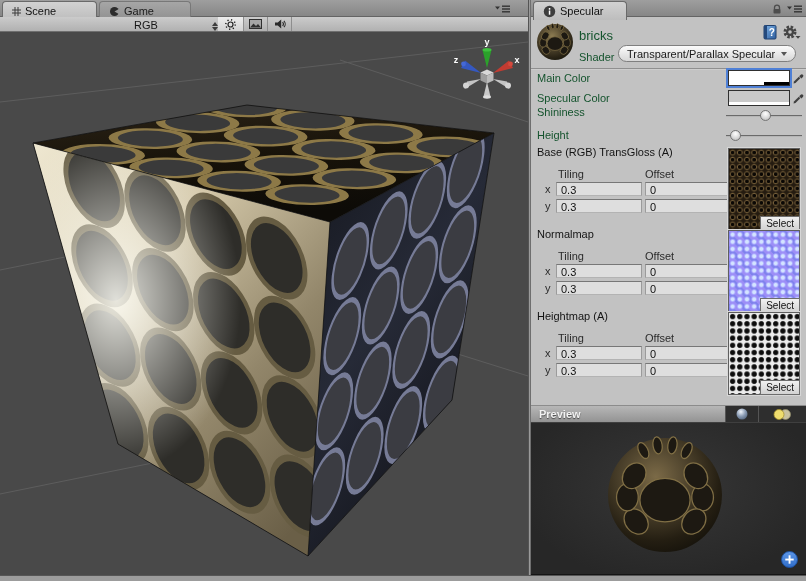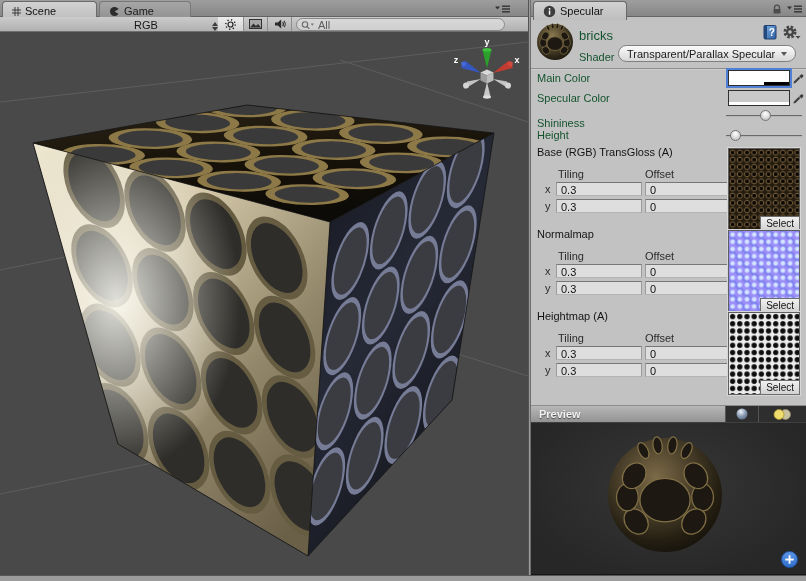--- a/index.html
+++ b/index.html
@@ -192,30 +192,20 @@
         </span>
       </div>
       <div class="tb-item tb-btn tb-sep" style="left:268px;width:24px;">
         <span class="icon">
           <svg width="12" height="12">
               <polygon points="1,4.5 3.8,4.5 7.2,1.6 7.2,10.4 3.8,7.5 1,7.5" fill="#2b2b2b"></polygon>
               <path d="M8.6,4 a3,3 0 0 1 0,4" fill="none" stroke="#2b2b2b" stroke-width="1.1"></path>
               <path d="M9.9,2.8 a4.6,4.6 0 0 1 0,6.4" fill="none" stroke="#2b2b2b" stroke-width="1.1"></path>
             </svg>
         </span>
-      </div>
-      <div class="searchbox">
-        <span class="icon">
-          <svg width="14" height="10">
-              <circle cx="4" cy="4.5" r="2.7" fill="none" stroke="#6a6a6a" stroke-width="1.1"></circle>
-              <line x1="6" y1="6.5" x2="8.4" y2="8.8" stroke="#6a6a6a" stroke-width="1.1"></line>
-              <polygon points="9.6,3.6 13,3.6 11.3,5.7" fill="#777"></polygon>
-            </svg>
-        </span>
-        <span>All</span>
       </div>
     </div>
 
     <div class="viewport">
       <svg id="scene-svg" width="528" height="543" viewBox="0 0 528 543">
         <defs>
           <linearGradient id="gradTop" x1="0" y1="0" x2="0.25" y2="1">
             <stop offset="0%" stop-color="#2c2417"></stop>
               <stop offset="55%" stop-color="#171209"></stop>
               <stop offset="100%" stop-color="#0d0b07"></stop>
@@ -446,21 +436,21 @@
     <div class="swatch" style="top:90px;background:#c9c9c9;">
       <span class="alpha-bar" style="width:100%"></span>
     </div>
     <span class="icon abs" style="left:261px;top:92px;">
       <svg width="13" height="13">
           <path d="M1.5,11.5 L2,9.5 L6.8,4.7 L8.3,6.2 L3.5,11 Z" fill="#3f3f3f"></path>
           <path d="M7.2,4.3 L8.7,2.8 a1.55,1.55 0 0 1 2.2,2.2 L9.4,6.5 Z" fill="#3f3f3f"></path>
         </svg>
     </span>
 
-    <div class="lbl" style="top:117px;">Shininess</div>
+    <div class="lbl" style="top:106px;">Shininess</div>
     <div class="slider" id="slider-shininess" style="top:109px;">
       <div class="track"></div>
         <div class="thumb" style="left: 39.52px;"></div>
     </div>
     <div class="lbl" style="top:129px;">Height</div>
     <div class="slider" id="slider-height" style="top:129px;">
       <div class="track"></div>
         <div class="thumb" style="left: 9.88px;"></div>
     </div>
 

